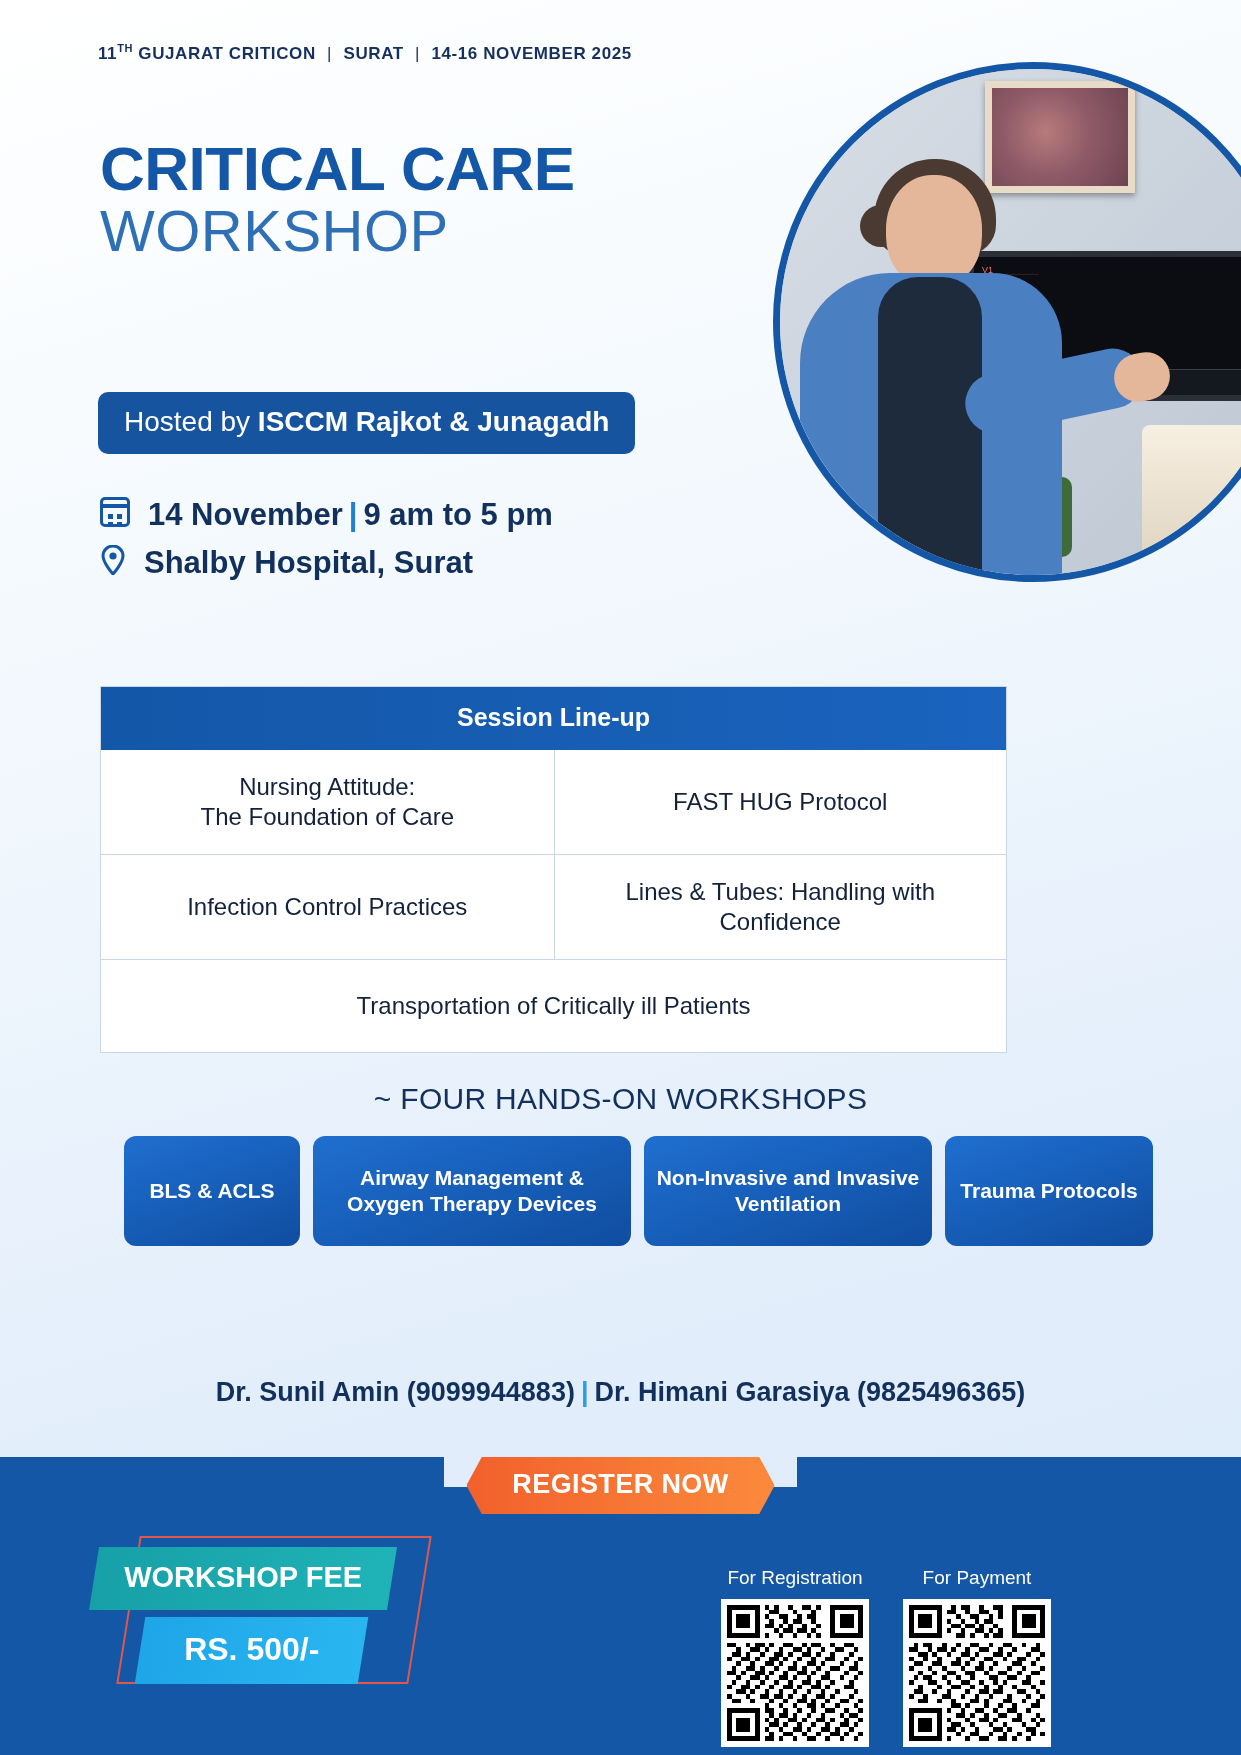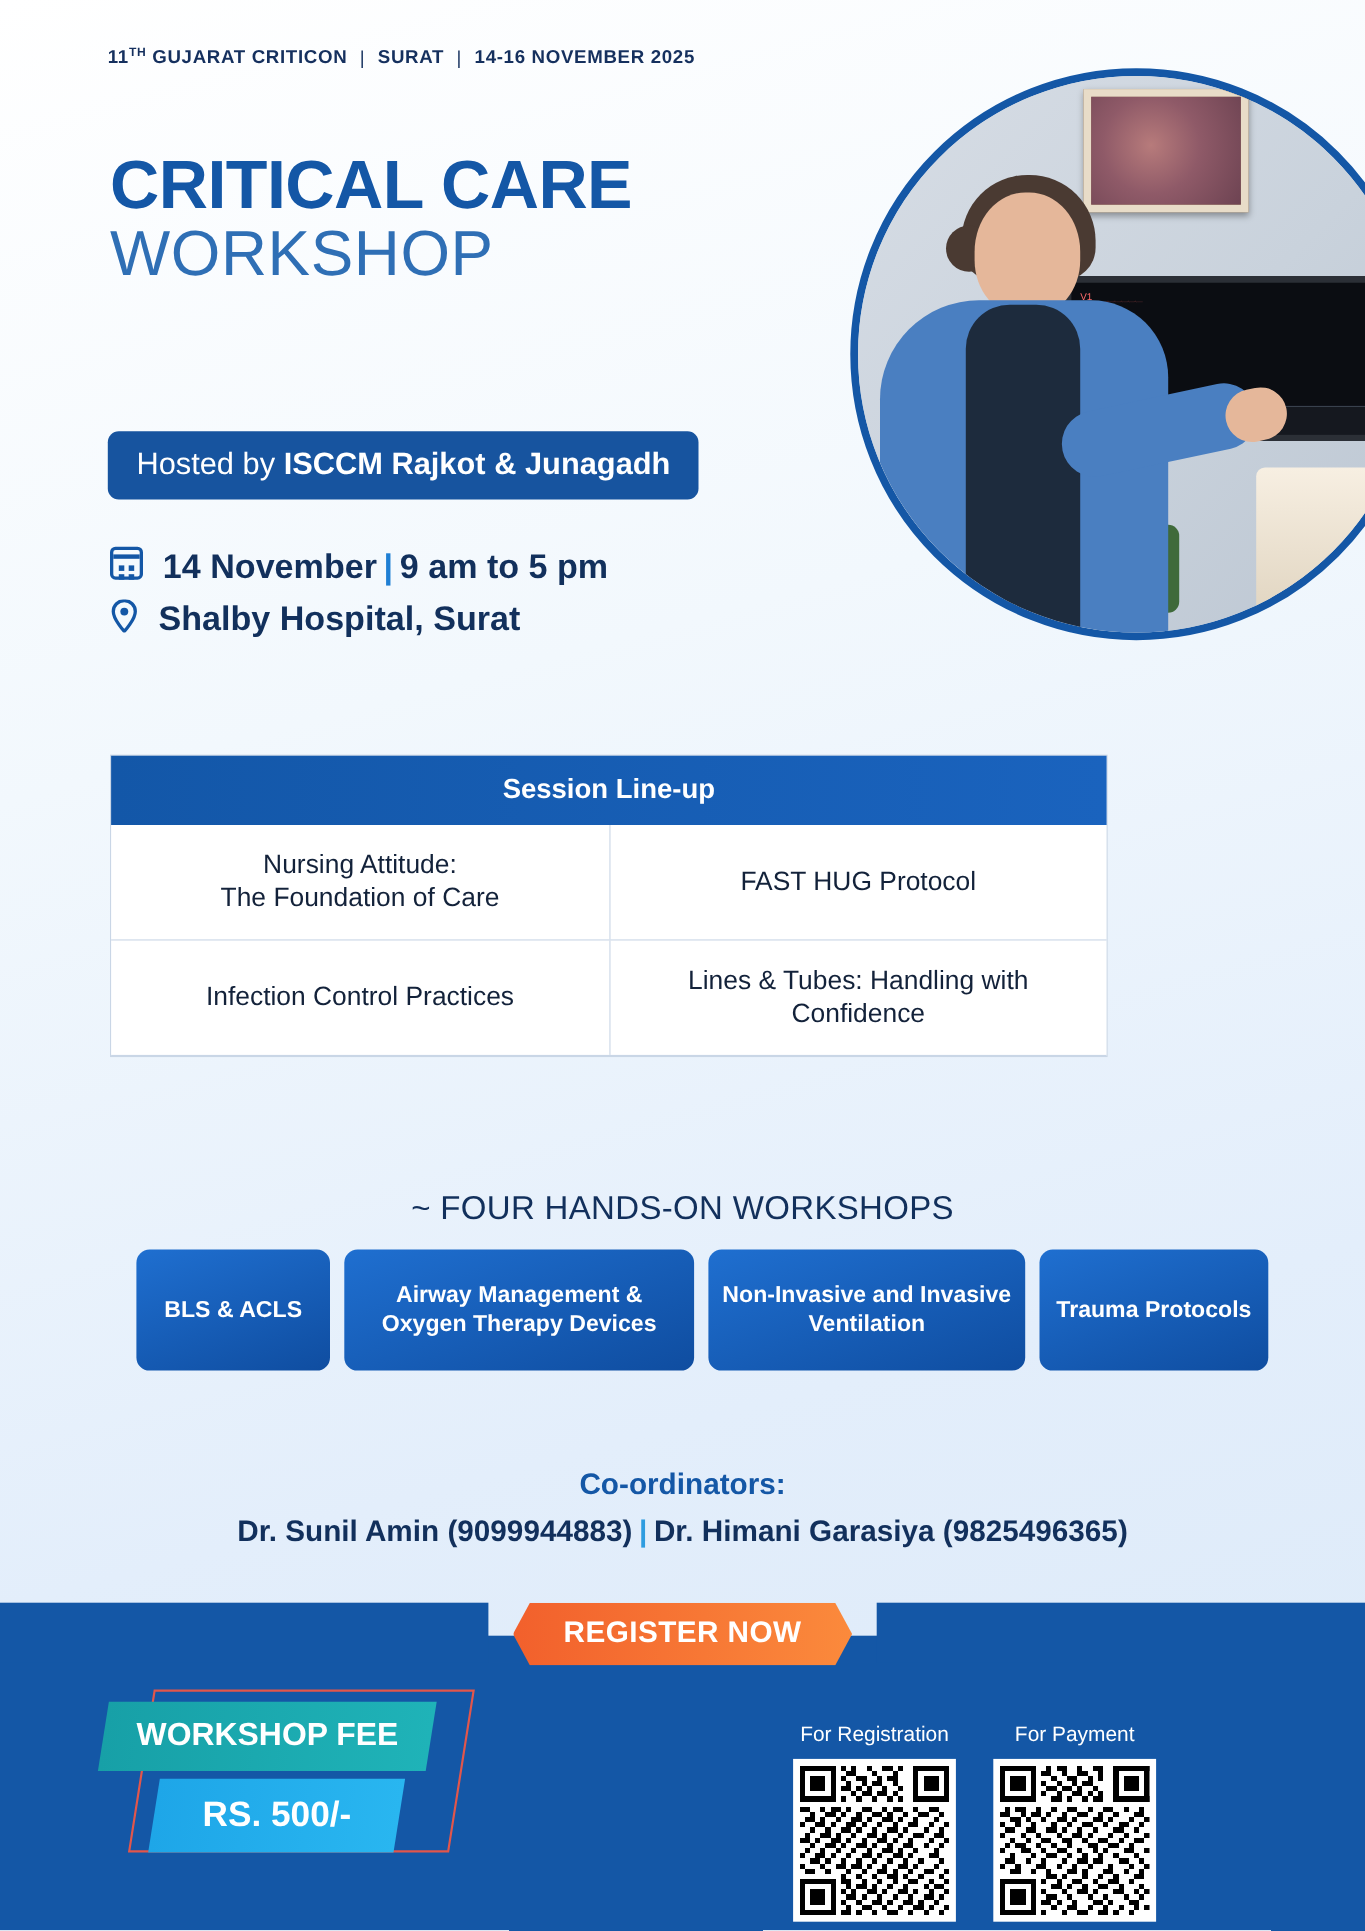--- a/index.html
+++ b/index.html
@@ -542,32 +542,34 @@
     <div class="trow">
       <div class="tcell">
         <span>Infection Control Practices</span>
       </div>
       <div class="tcell">
         <span>Lines &amp; Tubes: Handling with Confidence</span>
       </div>
     </div>
 
     <div class="trow">
+      <div class="tcell">
+        <span>Transportation of Critically ill Patients</span>
+      </div>
     </div>
   </div>
 
   <div class="handson-title">~ FOUR HANDS-ON WORKSHOPS</div>
   <div class="chips">
     <div class="chip c1">BLS &amp; ACLS</div>
     <div class="chip c2">Airway Management &amp; Oxygen Therapy Devices</div>
     <div class="chip c3">Non-Invasive and Invasive Ventilation</div>
     <div class="chip c4">Trauma Protocols</div>
   </div>
 
-  <div class="coord-title">Co-ordinators:</div>
   <div class="coord-names">
     <span>Dr. Sunil Amin (9099944883)</span><span class="pipe">|</span><span>Dr. Himani Garasiya (9825496365)</span>
   </div>
 
   <div class="footer"></div>
   <div class="ribbon-bar-left"></div>
   <div class="ribbon-bar-right"></div>
   <div class="ribbon">REGISTER NOW</div>
 
   <div class="fee-outline"></div>

